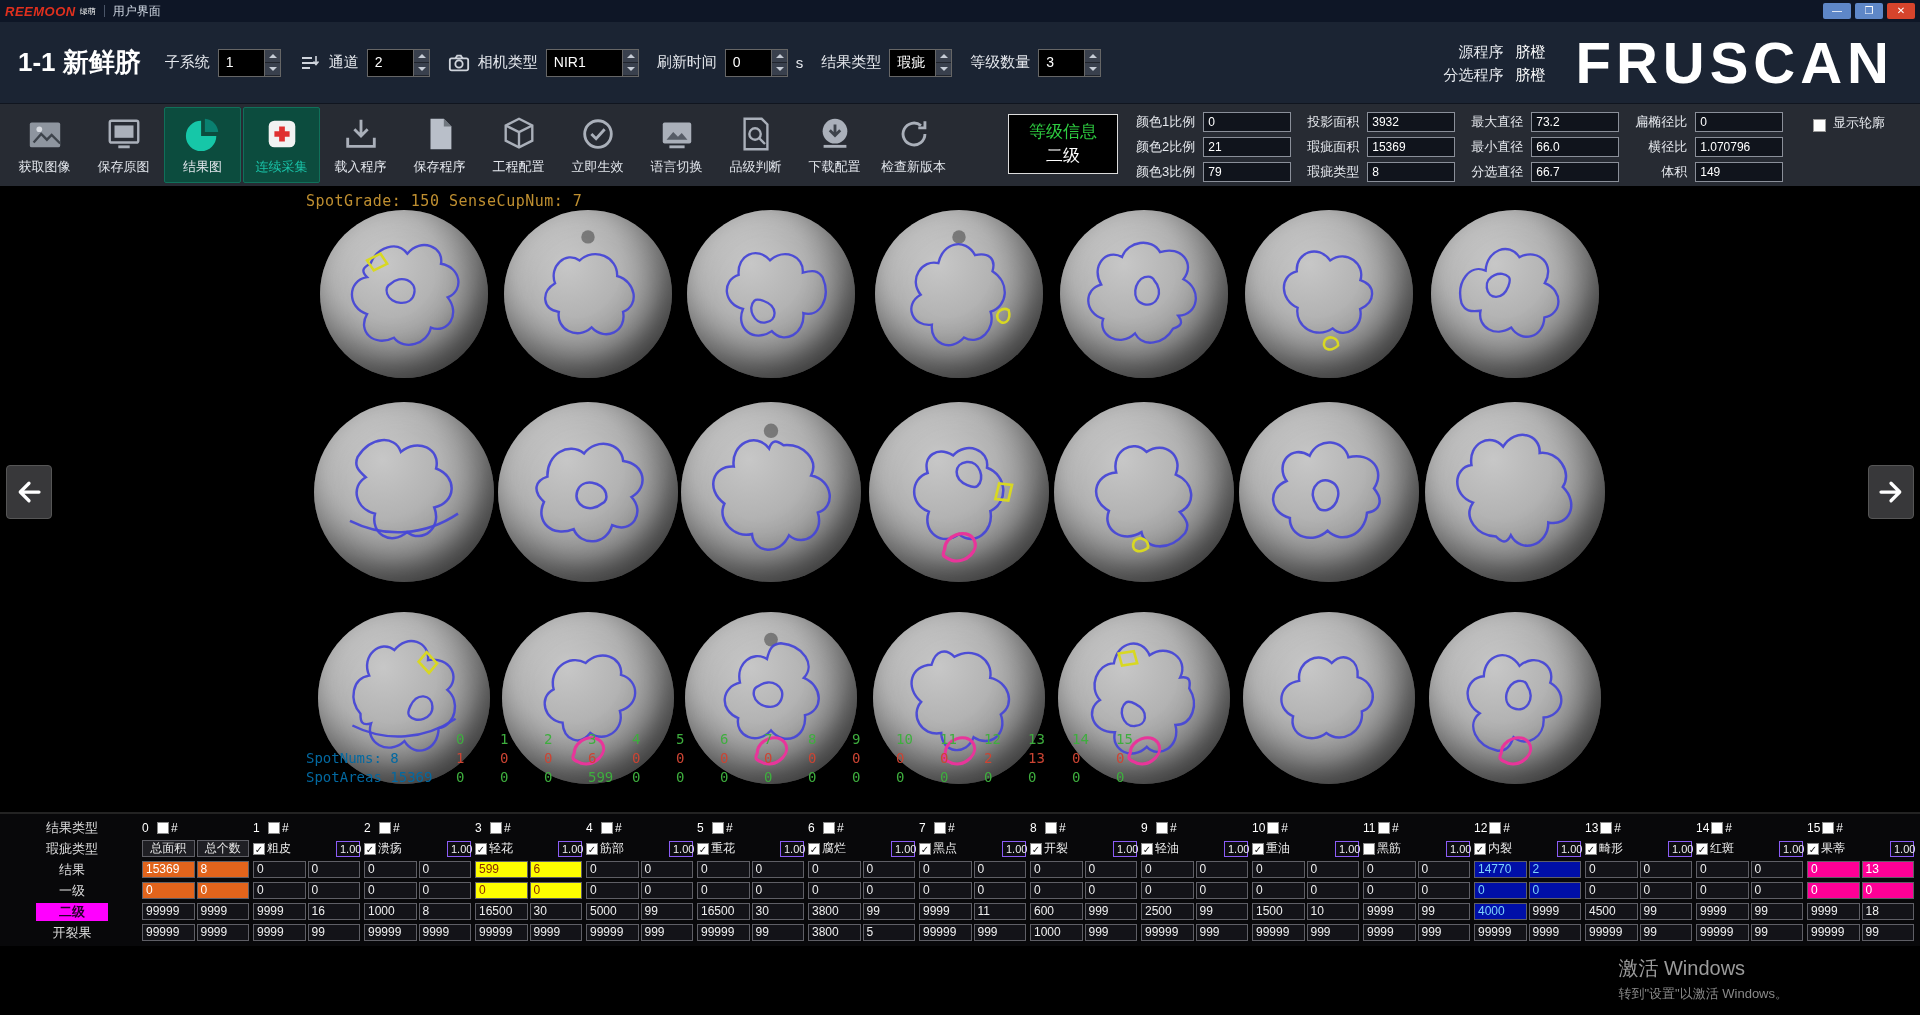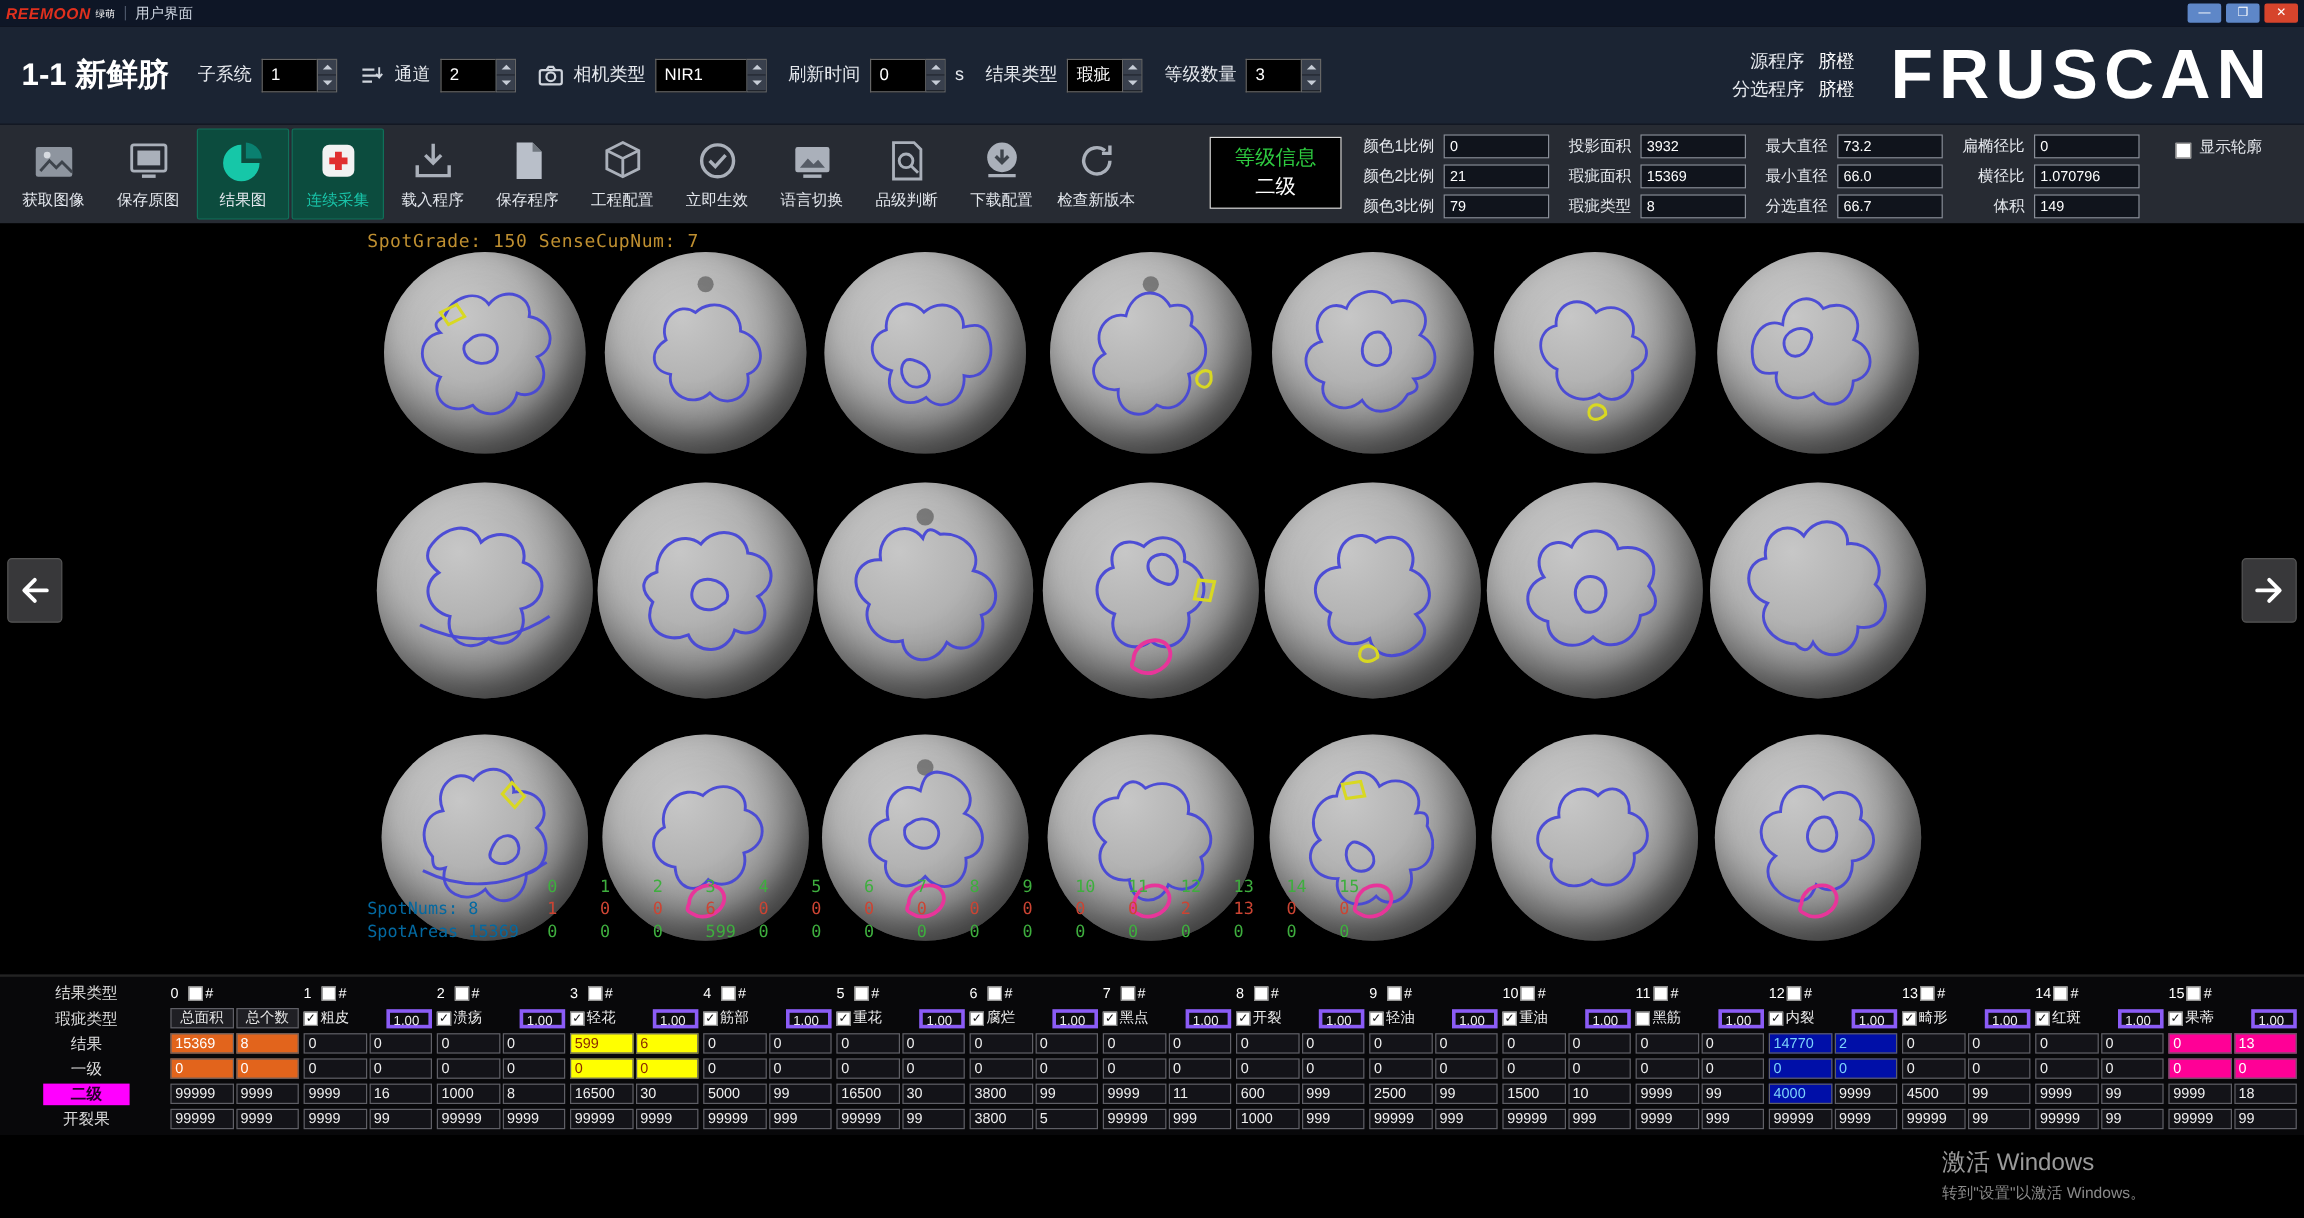--- a/index.html
+++ b/index.html
@@ -80,21 +80,21 @@
 
 .table-section{position:absolute;top:812px;left:0;right:0;height:134px;background:#08080a;border-top:2px solid #232323;padding:3px 4px}
 .trow{display:grid;grid-template-columns:136px repeat(16,1fr);height:21px;align-items:center}
 .tlab{text-align:center;font-size:13px;color:#ddd}
 .tlab.maglab{background:#ff00ff;color:#25002a;font-weight:bold;width:72px;margin:0 auto}
 .tcol{display:flex;align-items:center;gap:2px;padding:0 2px;height:100%}
 .cidx{font-size:12px;color:#fff;min-width:13px}
 .hash{font-size:12px;color:#fff}
 .cb{width:12px;height:12px;background:#fff;border:1px solid #888;font-size:10px;line-height:11px;text-align:center;color:#111;flex:none;cursor:pointer}
 .dname{font-size:12px;color:#eee;white-space:nowrap}
-.ratio{margin-left:auto;width:38px;height:16px;background:#0c0c10;border:3px solid #8b5cf6;font-size:11px;color:#eee;padding:0 3px;line-height:14px}
+.ratio{margin-left:auto;width:24px;height:16px;background:#0c0c10;border:1px solid #8b5cf6;font-size:11px;color:#eee;padding:0 3px;line-height:14px}
 .vcell{flex:1;height:17px;border:1px solid #5f5f66;background:#131318;font-size:12px;line-height:15px;color:#f0f0f0;padding:0 3px;overflow:hidden;white-space:nowrap}
 .vcell.th{text-align:center;background:#1f1f24;color:#e6e6e6}
 .bg-orange{background:#e2641c;color:#fff}
 .bg-yellow{background:#ffff00;color:#8a2a00}
 .bg-blue{background:#000fa8;color:#7dd3fc}
 .bg-magenta{background:#ff0096;color:#fff}
 
 
 .footer{position:absolute;left:0;right:0;bottom:0;height:69px;background:#000}
 .flogo{position:absolute;left:16px;bottom:4px;font-size:54px;font-weight:bold;letter-spacing:1px;color:#d6d6d6;white-space:nowrap}

